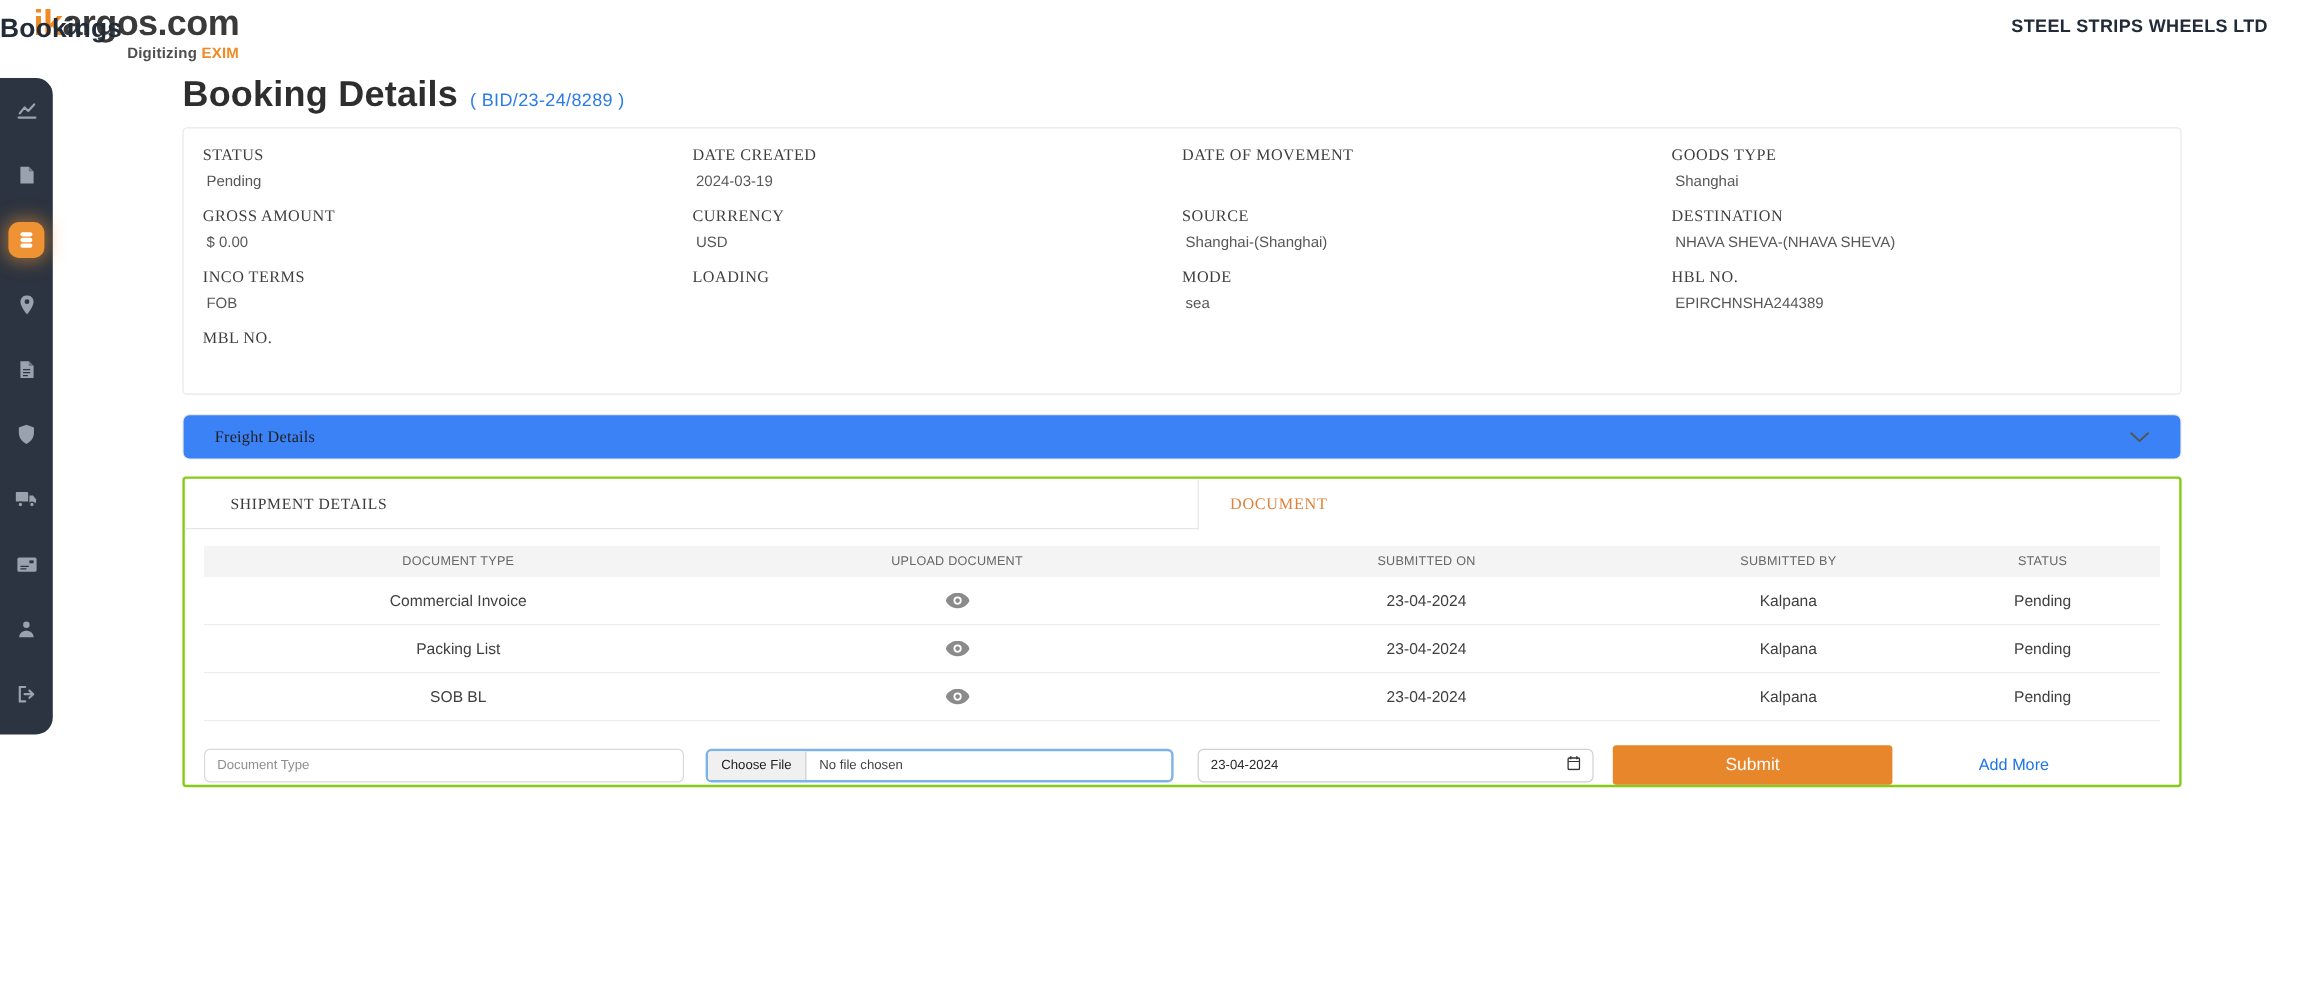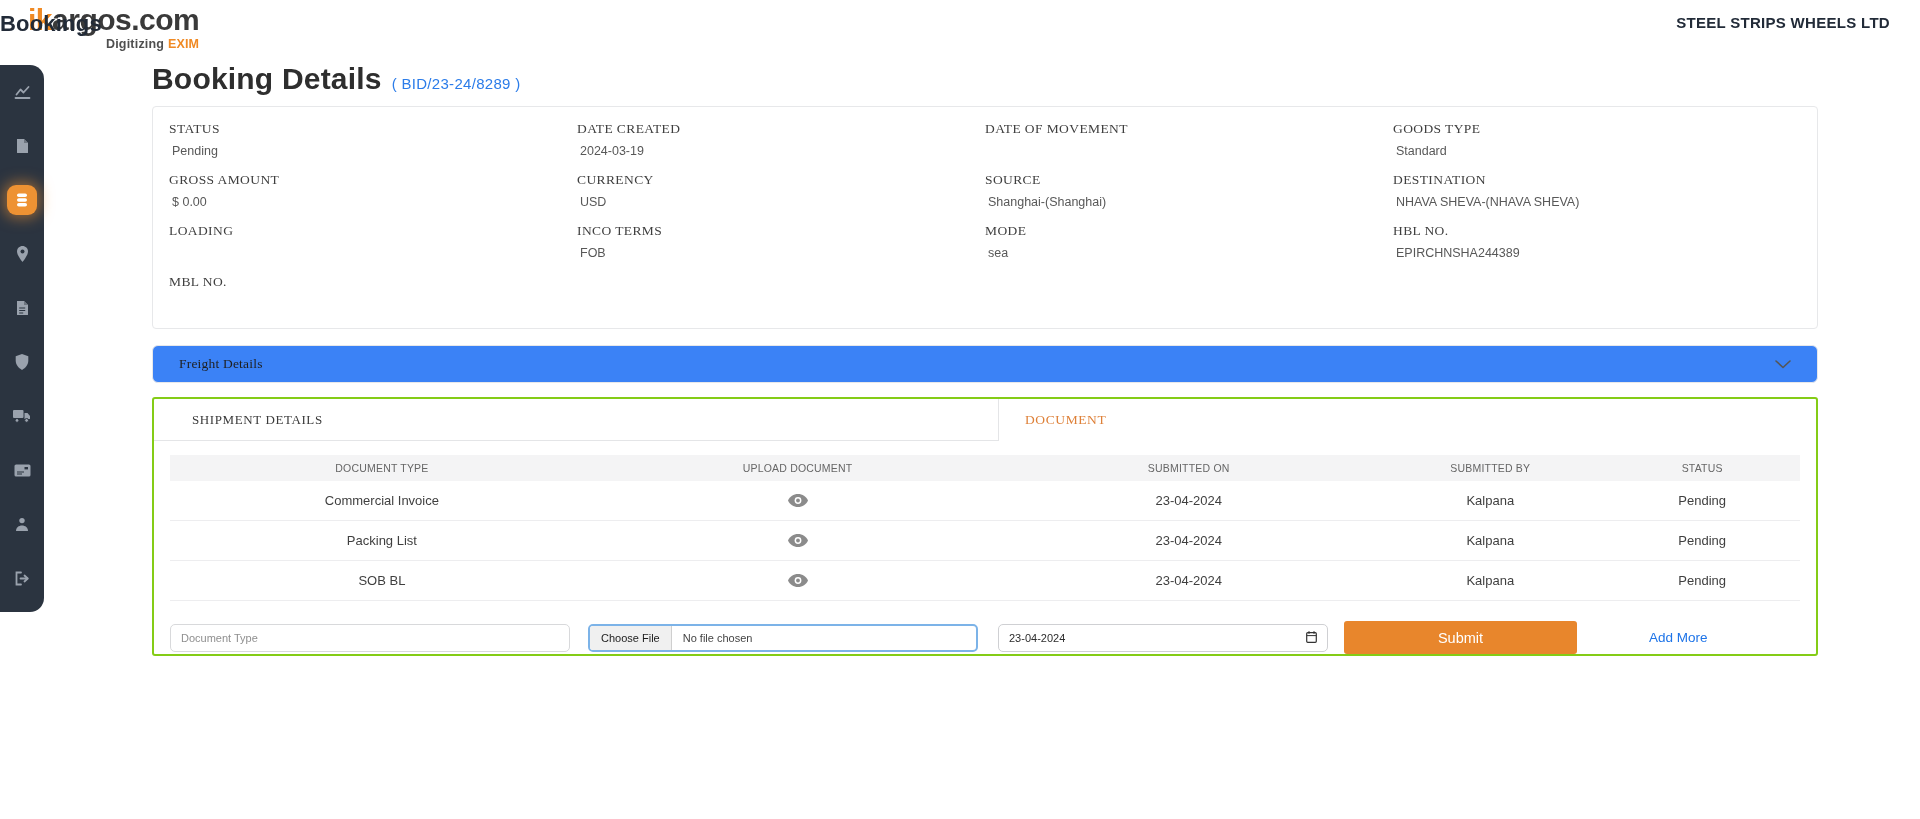--- a/index.html
+++ b/index.html
@@ -191,45 +191,45 @@
     <div class="field">
         <div class="field-label">DATE CREATED</div>
         <div class="field-value">2024-03-19</div>
       </div>
     <div class="field">
         <div class="field-label">DATE OF MOVEMENT</div>
         <div class="field-value"></div>
       </div>
     <div class="field">
         <div class="field-label">GOODS TYPE</div>
-        <div class="field-value">Standard</div>
+        <div class="field-value">Shanghai</div>
       </div>
     <div class="field">
         <div class="field-label">GROSS AMOUNT</div>
         <div class="field-value">$ 0.00</div>
       </div>
     <div class="field">
         <div class="field-label">CURRENCY</div>
         <div class="field-value">USD</div>
       </div>
     <div class="field">
         <div class="field-label">SOURCE</div>
         <div class="field-value">Shanghai-(Shanghai)</div>
       </div>
     <div class="field">
         <div class="field-label">DESTINATION</div>
         <div class="field-value">NHAVA SHEVA-(NHAVA SHEVA)</div>
       </div>
     <div class="field">
+        <div class="field-label">INCO TERMS</div>
+        <div class="field-value">FOB</div>
+      </div>
+    <div class="field">
         <div class="field-label">LOADING</div>
         <div class="field-value"></div>
-      </div>
-    <div class="field">
-        <div class="field-label">INCO TERMS</div>
-        <div class="field-value">FOB</div>
       </div>
     <div class="field">
         <div class="field-label">MODE</div>
         <div class="field-value">sea</div>
       </div>
     <div class="field">
         <div class="field-label">HBL NO.</div>
         <div class="field-value">EPIRCHNSHA244389</div>
       </div>
     <div class="field">

